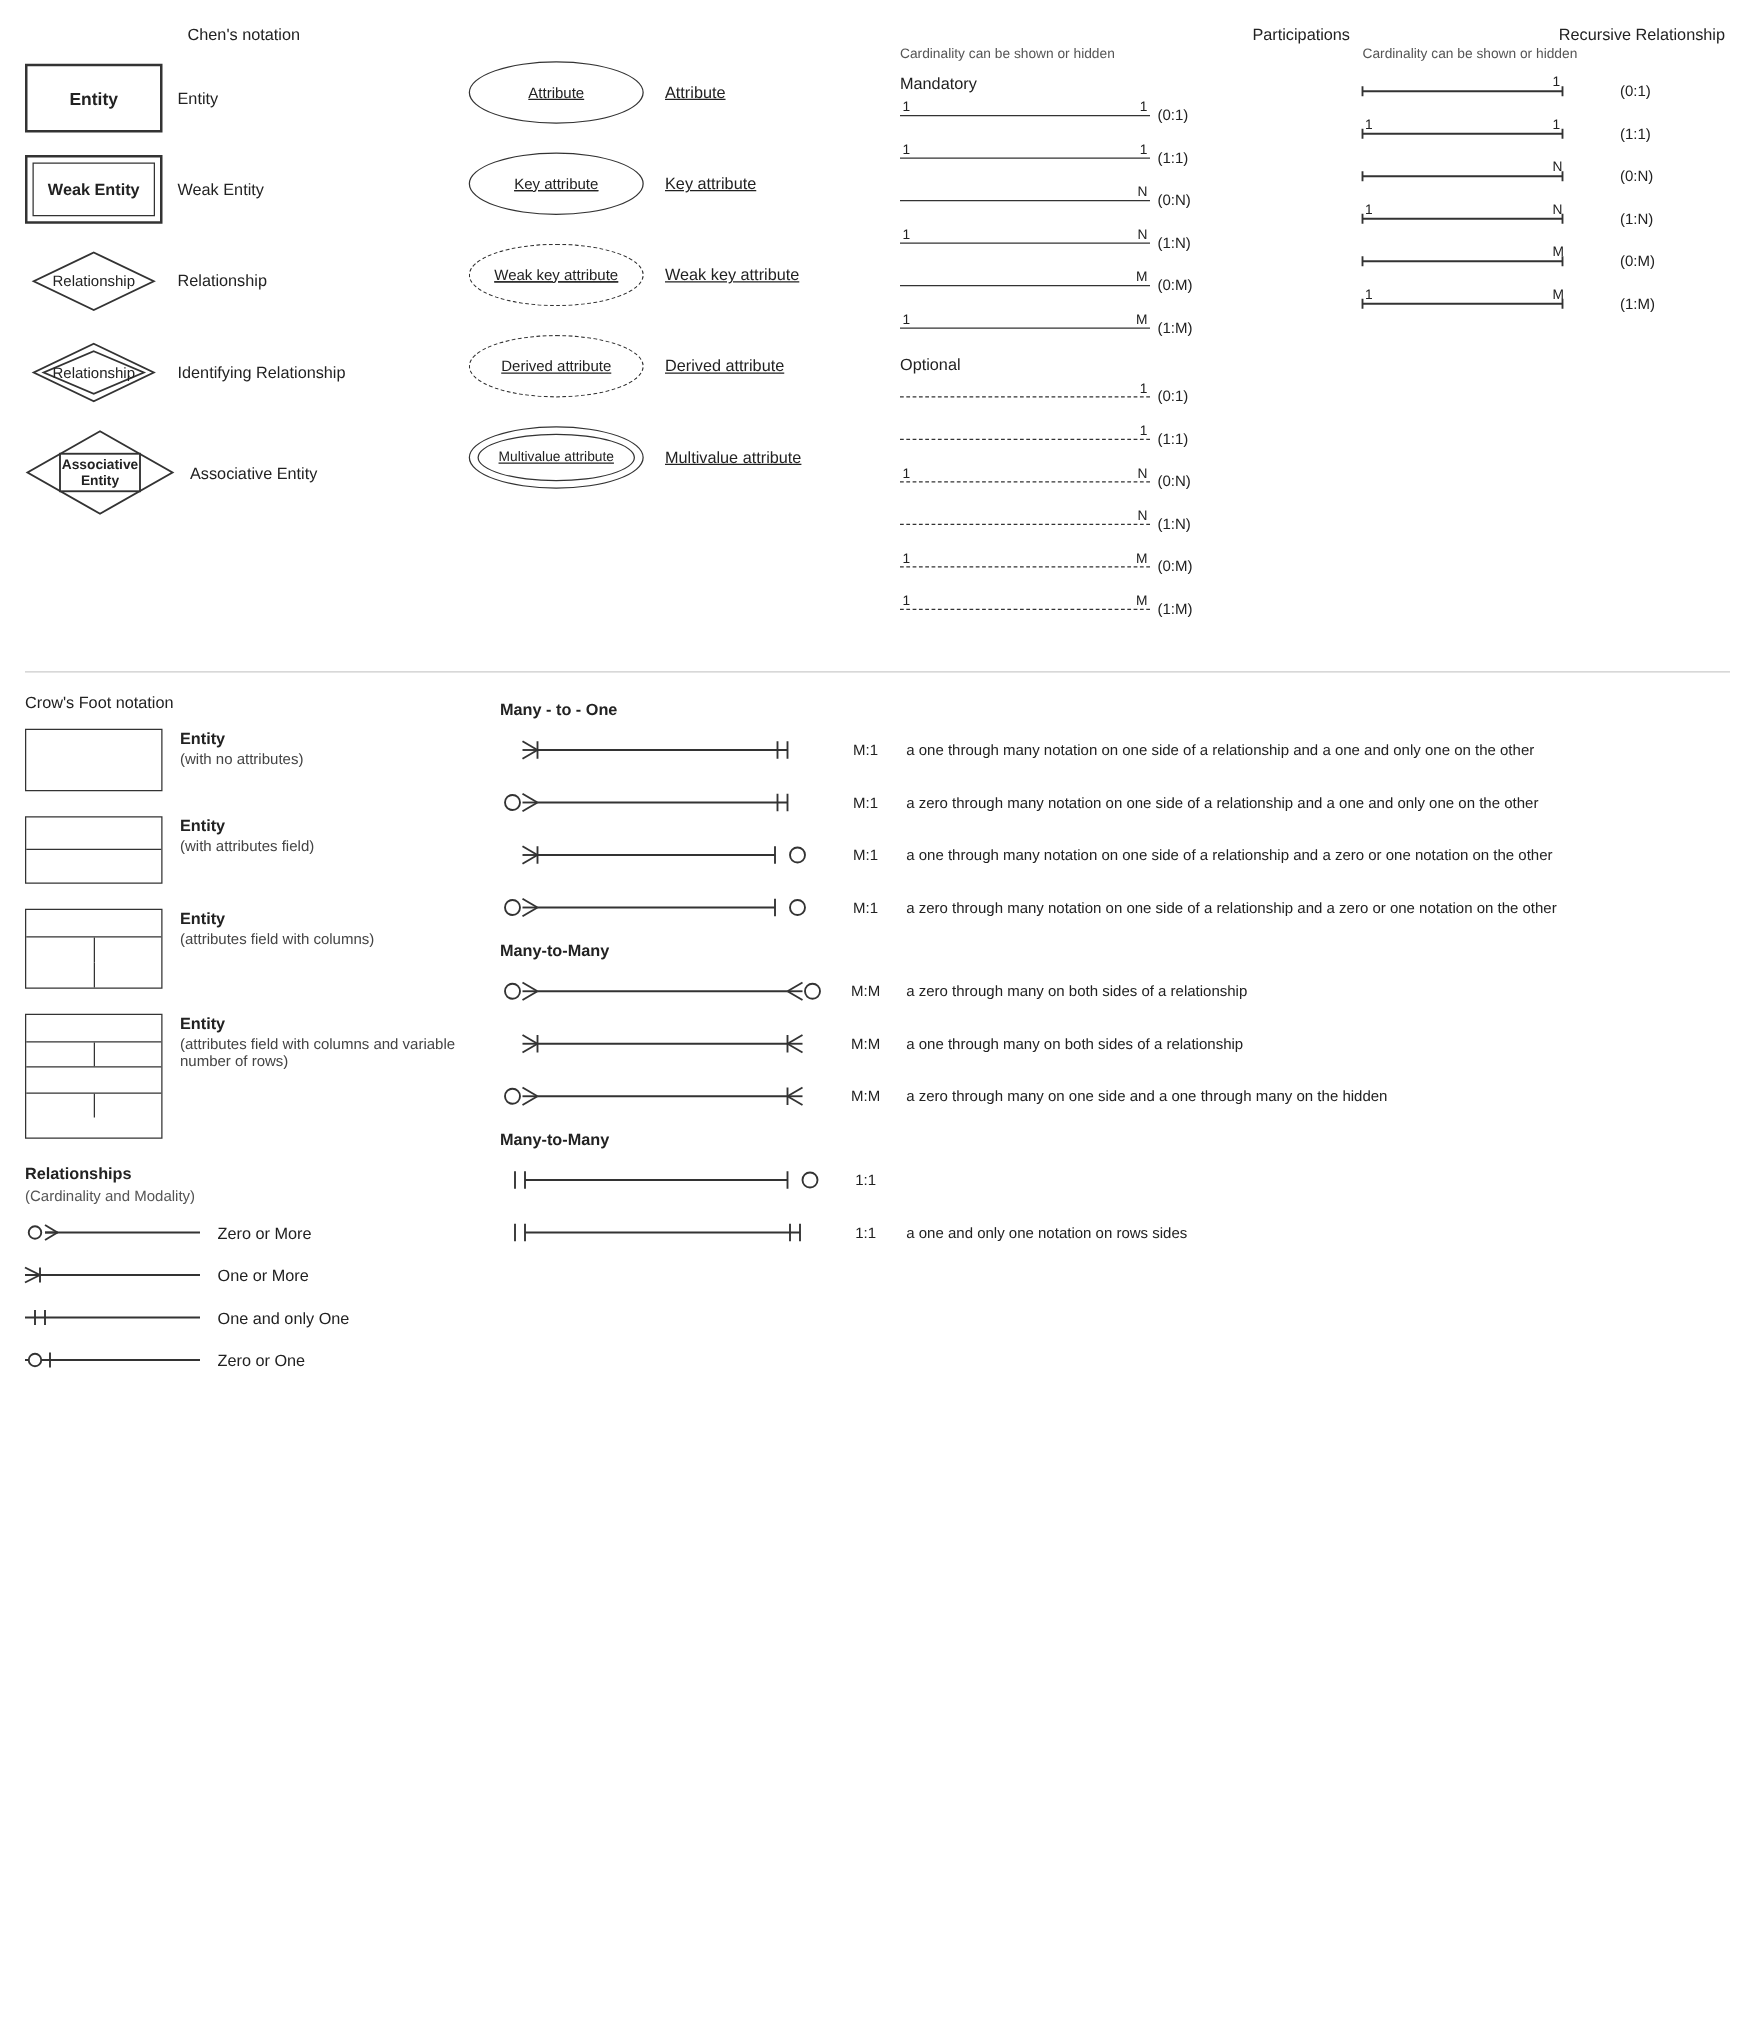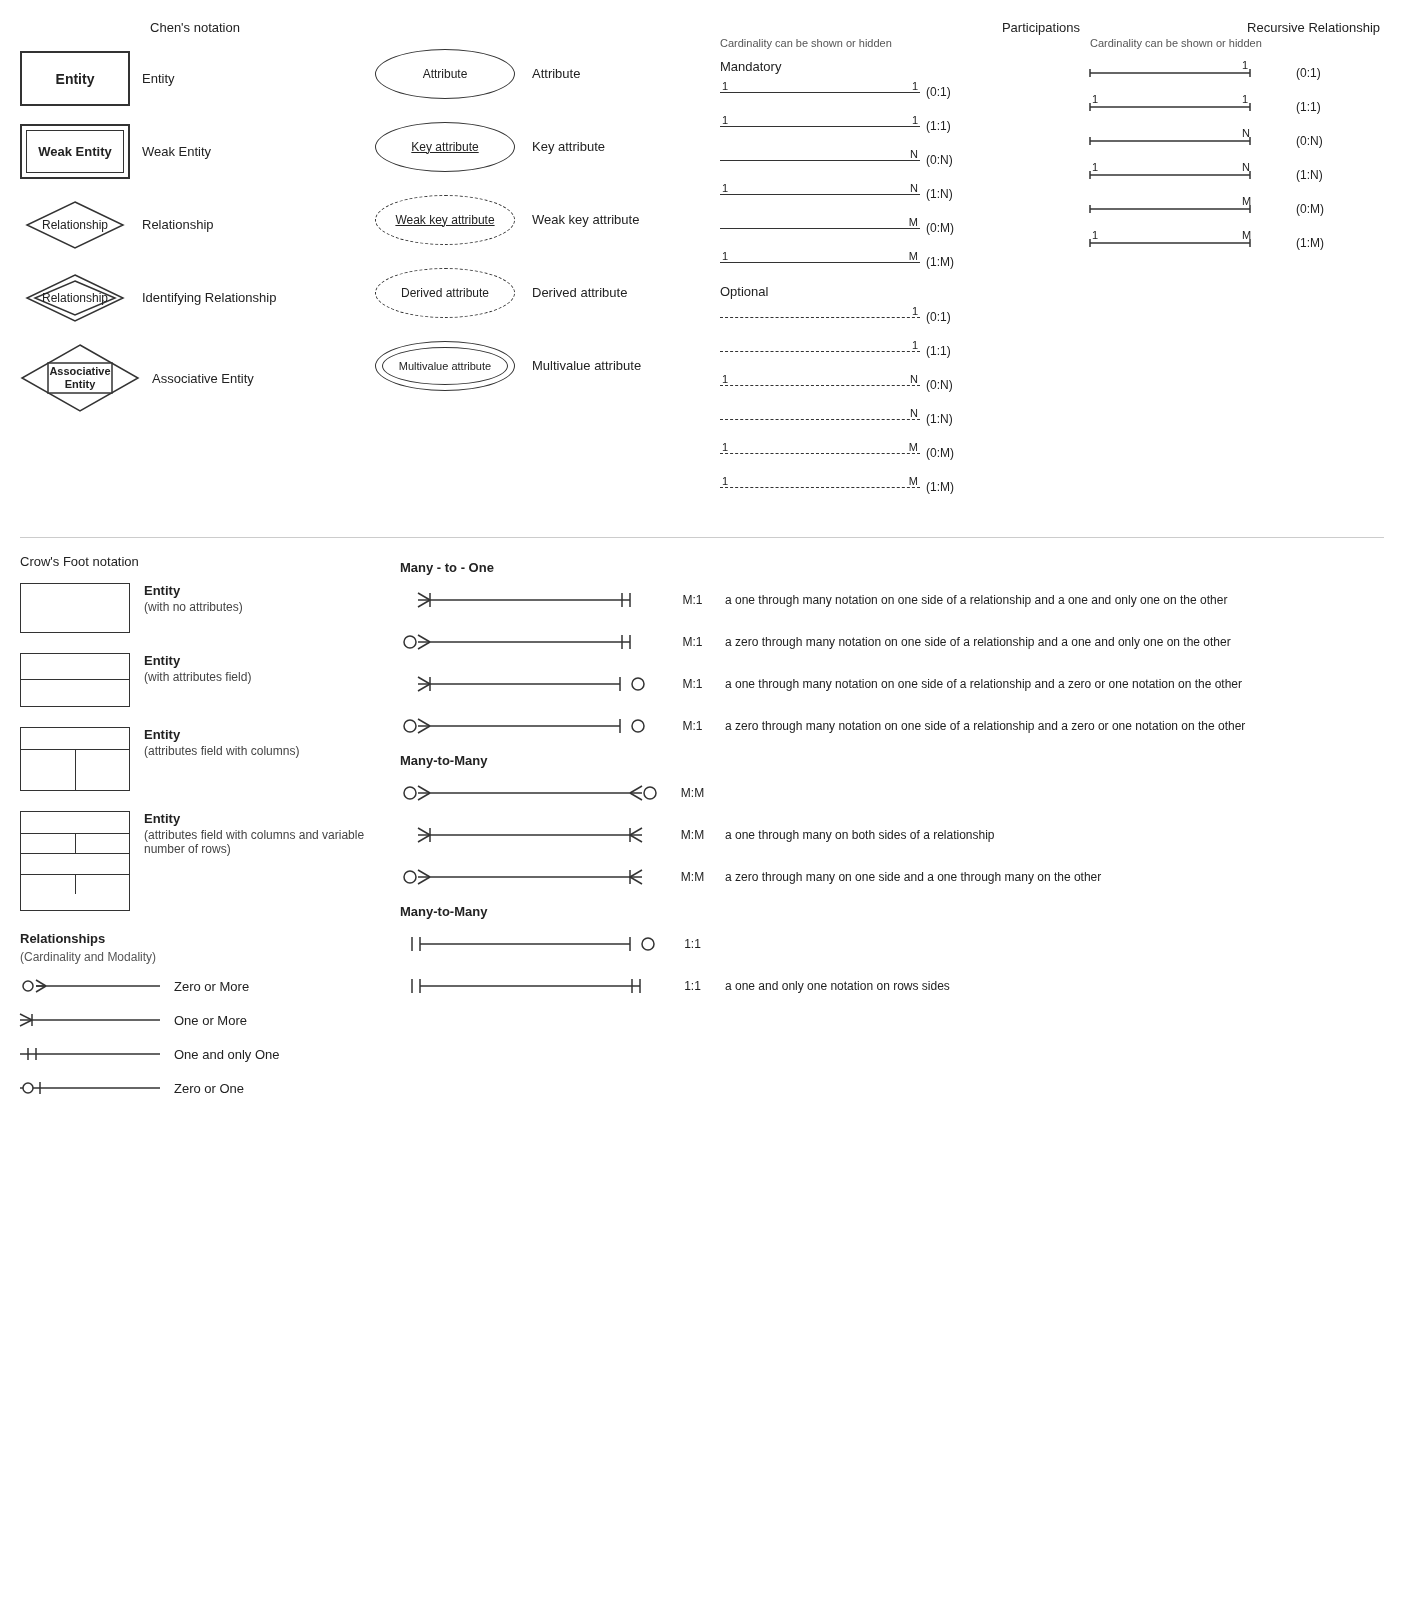--- a/index.html
+++ b/index.html
@@ -118,20 +118,21 @@
     
     .attr-col {
       width: 340px;
       flex-shrink: 0;
     }
     .attr-row {
       display: flex;
       align-items: center;
       margin-bottom: 18px;
       gap: 12px;
+      text-decoration: underline;
     }
     .ellipse-wrap {
       width: 150px;
       height: 55px;
       flex-shrink: 0;
       display: flex;
       align-items: center;
       justify-content: center;
     }
     .ellipse {
@@ -897,20 +898,21 @@
             <line x1="18" y1="22" x2="30" y2="15" stroke="#333" stroke-width="1.5"></line>
             <line x1="18" y1="15" x2="30" y2="15" stroke="#333" stroke-width="1.5"></line>
 
             <circle cx="250" cy="15" r="6" fill="white" stroke="#333" stroke-width="1.5"></circle>
             <line x1="242" y1="8" x2="230" y2="15" stroke="#333" stroke-width="1.5"></line>
             <line x1="242" y1="22" x2="230" y2="15" stroke="#333" stroke-width="1.5"></line>
             <line x1="242" y1="15" x2="230" y2="15" stroke="#333" stroke-width="1.5"></line>
           </svg>
         </div>
         <span class="cf-label">M:M</span>
+        <span class="cf-desc">a zero through many on both sides of a relationship</span>
       </div>
 
       <div class="cf-rel-row">
         <div class="cf-line-area">
           <svg width="260" height="30">
             <line x1="30" y1="15" x2="230" y2="15" stroke="#333" stroke-width="1.5"></line>
 
             <line x1="30" y1="8" x2="30" y2="22" stroke="#333" stroke-width="1.5"></line>
             <line x1="18" y1="8" x2="30" y2="15" stroke="#333" stroke-width="1.5"></line>
             <line x1="18" y1="22" x2="30" y2="15" stroke="#333" stroke-width="1.5"></line>
@@ -936,21 +938,21 @@
             <line x1="18" y1="22" x2="30" y2="15" stroke="#333" stroke-width="1.5"></line>
             <line x1="18" y1="15" x2="30" y2="15" stroke="#333" stroke-width="1.5"></line>
 
             <line x1="230" y1="8" x2="230" y2="22" stroke="#333" stroke-width="1.5"></line>
             <line x1="242" y1="8" x2="230" y2="15" stroke="#333" stroke-width="1.5"></line>
             <line x1="242" y1="22" x2="230" y2="15" stroke="#333" stroke-width="1.5"></line>
             <line x1="242" y1="15" x2="230" y2="15" stroke="#333" stroke-width="1.5"></line>
           </svg>
         </div>
         <span class="cf-label">M:M</span>
-        <span class="cf-desc">a zero through many on one side and a one through many on the other</span>
+        <span class="cf-desc">a zero through many on one side and a one through many on the hidden</span>
       </div>
 
       <div class="cf-section-title">Many-to-Many</div>
 
       <div class="cf-rel-row">
         <div class="cf-line-area">
           <svg width="260" height="30">
             <line x1="20" y1="15" x2="230" y2="15" stroke="#333" stroke-width="1.5"></line>
 
             <line x1="12" y1="8" x2="12" y2="22" stroke="#333" stroke-width="1.5"></line>

